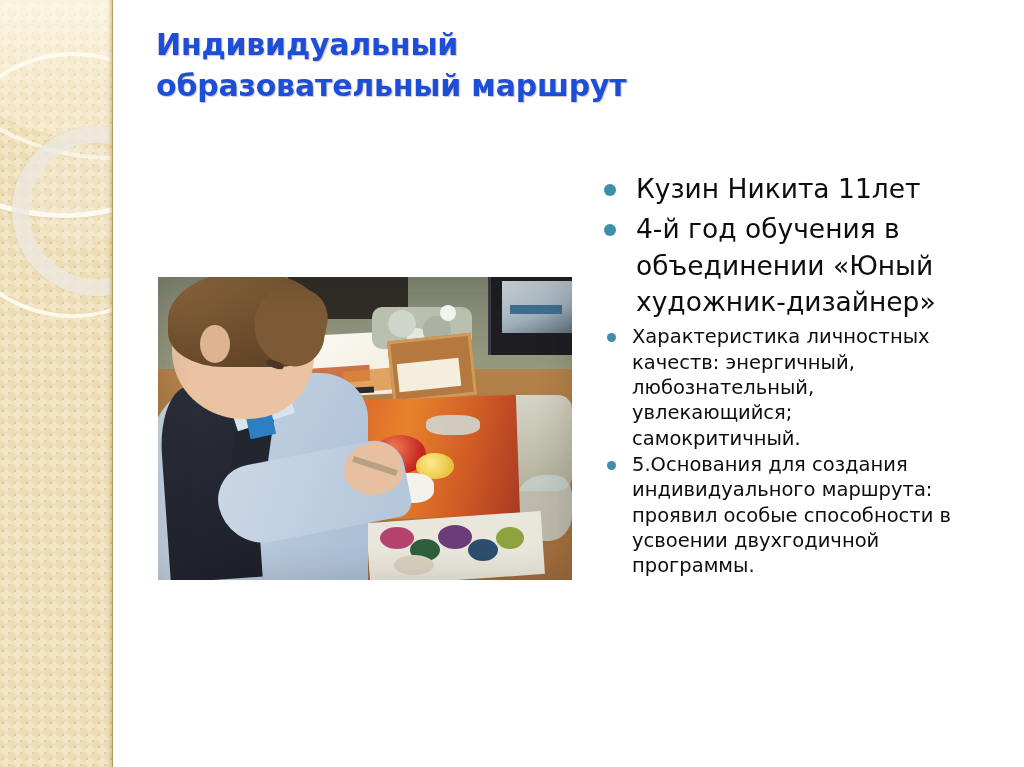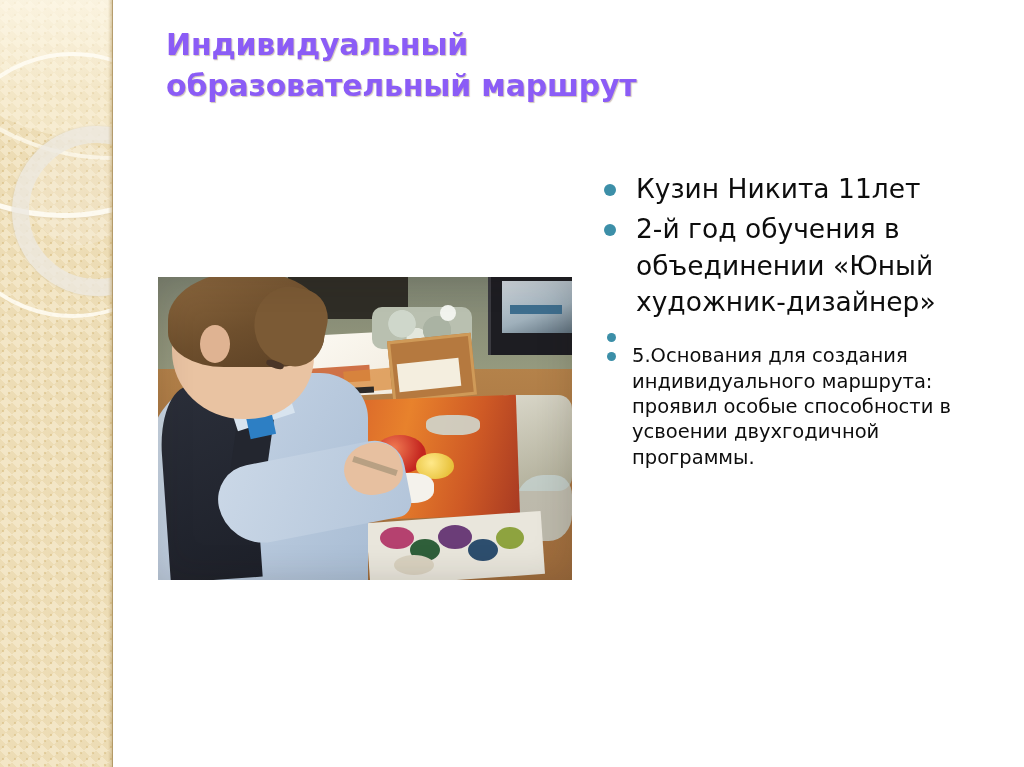--- a/index.html
+++ b/index.html
@@ -99,27 +99,27 @@
     position: absolute;
     left: -60px; top: 52px;
     width: 258px; height: 258px;
     border-radius: 50%;
     border: 4px solid rgba(255,253,245,0.85);
   }
 
   
   .title {
     position: absolute;
-    left: 166px;
+    left: 156px;
     top: 24px;
     width: 520px;
     font-size: 30px;
     font-weight: bold;
     line-height: 1.38;
-    color: #8b5cf6;
+    color: #1d4ed8;
     text-shadow: 1px 1px 1px rgba(120,80,60,0.35);
     letter-spacing: -0.2px;
   }
 
   
   .photo {
     position: absolute;
     left: 158px;
     top: 277px;
     width: 414px;
@@ -427,25 +427,26 @@
 
   <div class="bullets">
 
     <div class="bullet-row large">
       <span class="marker"></span>
       <span class="btext">Кузин Никита 11лет</span>
     </div>
 
     <div class="bullet-row large">
       <span class="marker"></span>
-      <span class="btext">2-й год обучения в объединении «Юный художник-дизайнер»</span>
+      <span class="btext">4-й год обучения в объединении «Юный художник-дизайнер»</span>
     </div>
 
     <div class="bullet-row small">
       <span class="marker"></span>
+      <span class="btext">Характеристика личностных качеств: энергичный, любознательный, увлекающийся; самокритичный.</span>
     </div>
 
     <div class="bullet-row small">
       <span class="marker"></span>
       <span class="btext">5.Основания для создания индивидуального маршрута: проявил особые способности в усвоении двухгодичной программы.</span>
     </div>
 
   </div>
 
 </div>

